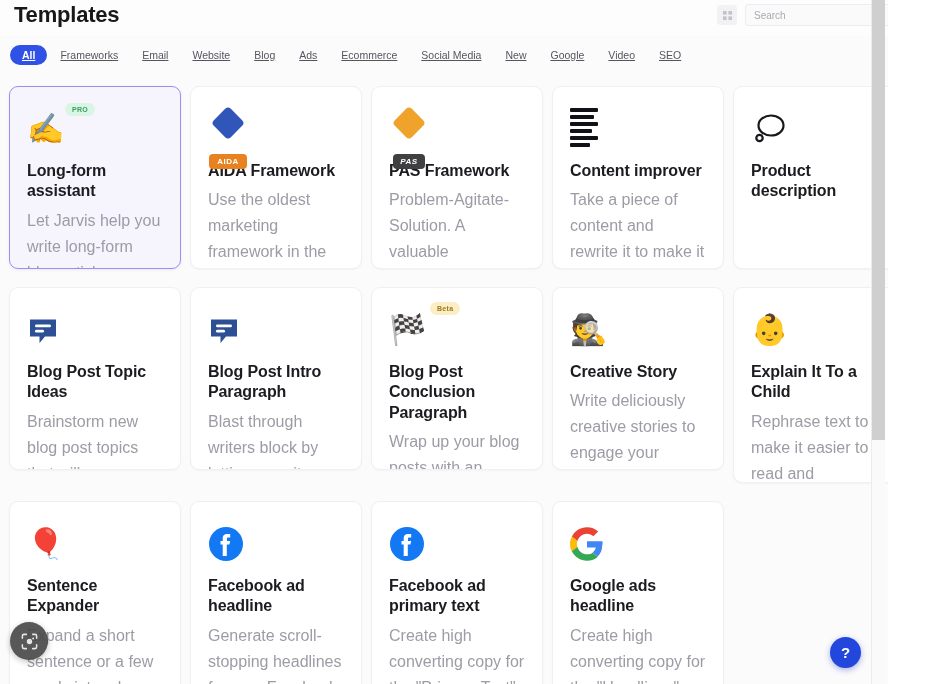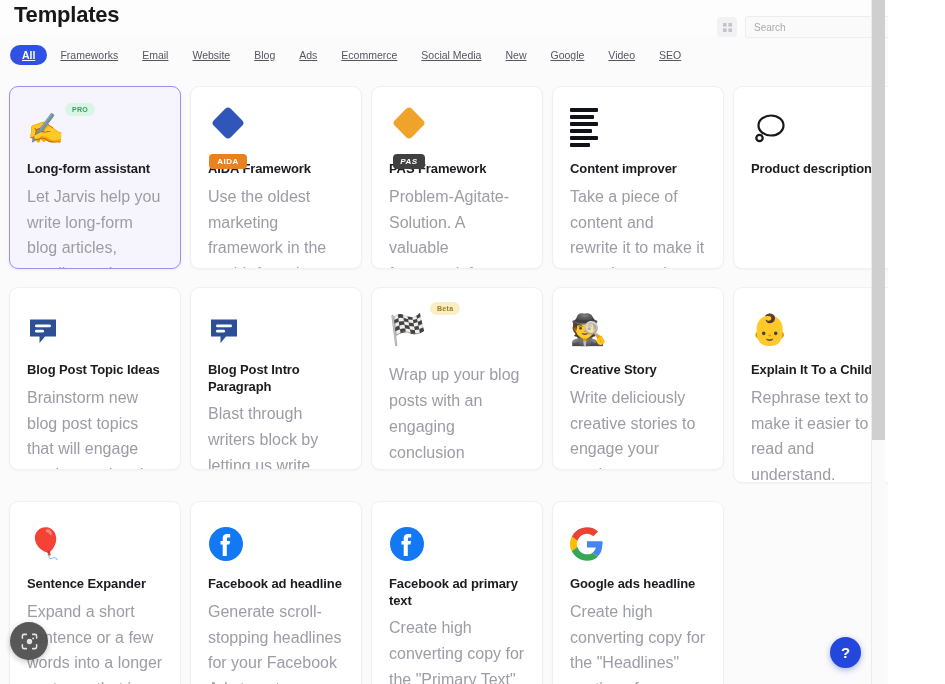--- a/index.html
+++ b/index.html
@@ -30,21 +30,21 @@
   .page-title {
     position: absolute;
     left: 14px; top: 2px;
     font-size: 22px;
     font-weight: 700;
     color: #18181b;
     letter-spacing: -0.2px;
   }
   .header-right {
     position: absolute;
-    right: 22px; top: 16px;
+    right: 22px; top: 4px;
     display: flex;
     align-items: center;
     gap: 8px;
   }
   .hdr-icon-btn {
     width: 20px; height: 20px;
     border-radius: 4px;
     background: #f2f2f4;
     display: flex;
     align-items: center;
@@ -127,21 +127,21 @@
     border: 1.5px solid #9a92e8;
     box-shadow: 0 1px 3px rgba(80,70,190,0.10);
   }
   .card-icon {
     height: 48px;
     display: flex;
     align-items: center;
     margin-bottom: 8px;
   }
   .card-title {
-    font-size: 13px;
+    font-size: 16px;
     font-weight: 700;
     color: #1b1b20;
     line-height: 1.28;
     margin-bottom: 6px;
     letter-spacing: -0.1px;
   }
   .card-desc {
     font-size: 16px;
     color: #9c9ca6;
     line-height: 1.62;
@@ -386,20 +386,21 @@
           </svg>
         </div>
         <div class="card-title">Blog Post Intro Paragraph</div>
         <div class="card-desc">Blast through writers block by letting us write your opening paragraph for you</div>
       </div>
       <div class="card">
         <span class="badge badge-beta">Beta</span>
         <div class="card-icon">
           <span class="emoji-ic ic">🏁</span>
         </div>
+        <div class="card-title">Blog Post Conclusion Paragraph</div>
         <div class="card-desc">Wrap up your blog posts with an engaging conclusion paragraph.</div>
       </div>
       <div class="card">
         <div class="card-icon">
           <span class="emoji-ic ic">🕵️</span>
         </div>
         <div class="card-title">Creative Story</div>
         <div class="card-desc">Write deliciously creative stories to engage your readers.</div>
       </div>
       <div class="card tall">

